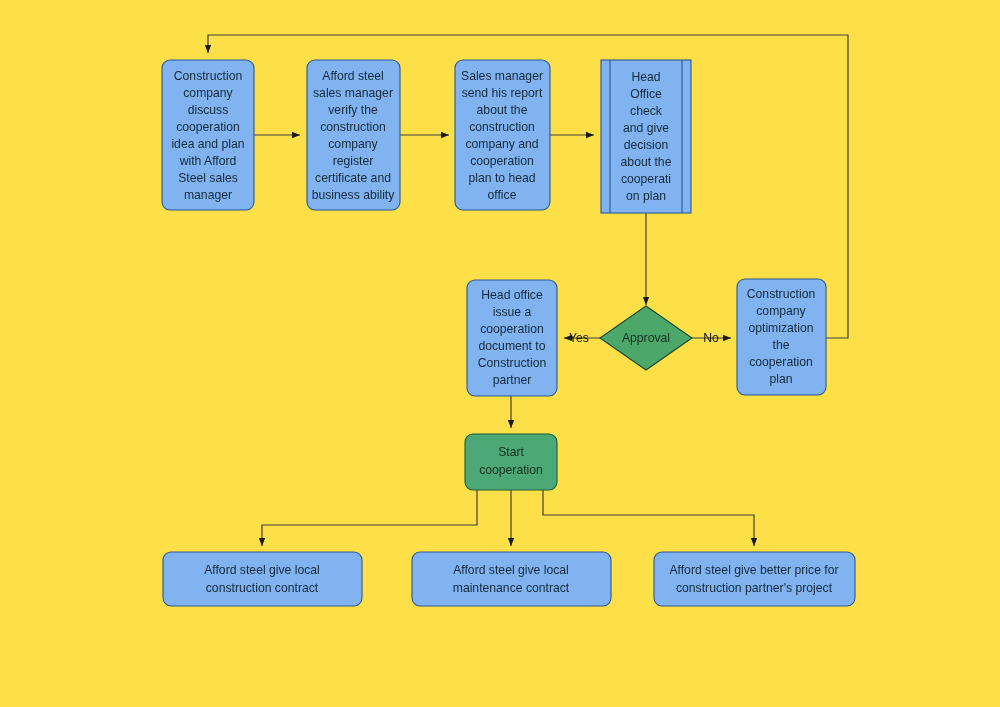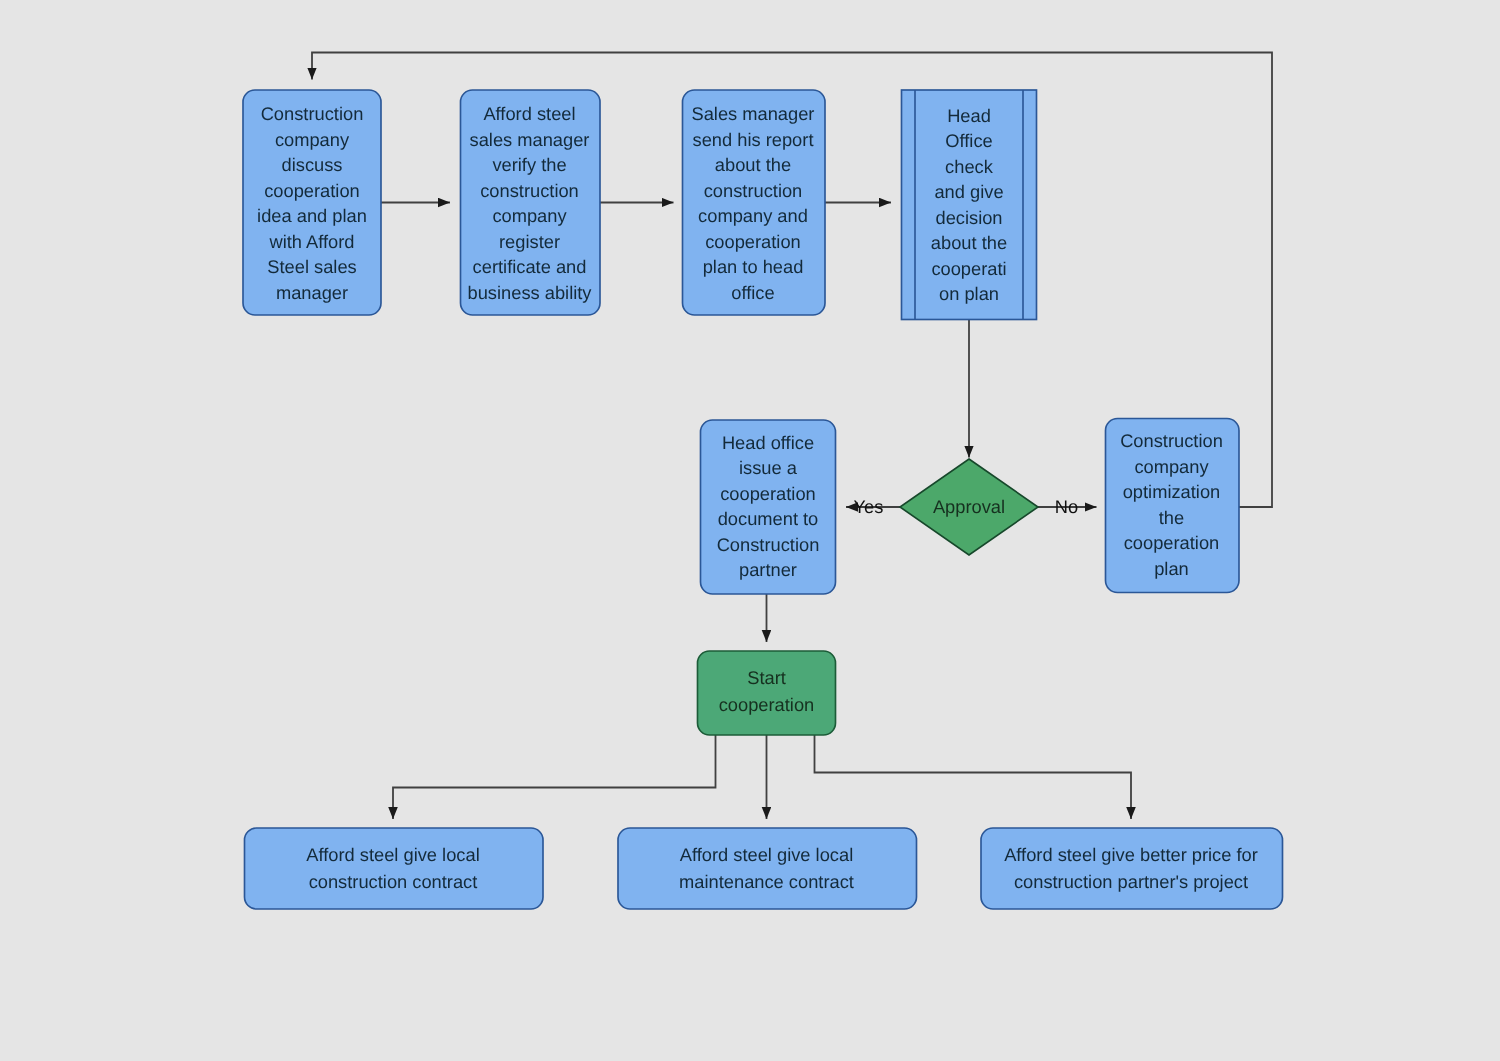--- a/index.html
+++ b/index.html
@@ -11,21 +11,21 @@
   body {
     width: 1000px;
     height: 707px;
     font-family: "Liberation Sans", sans-serif;
     overflow: hidden;
   }
   #flow-root {
     position: relative;
     width: 1000px;
     height: 707px;
-    background: #e5e5e5;
+    background: #fde047;
   }
   svg#flow-svg {
     position: absolute;
     left: 0;
     top: 0;
     width: 1000px;
     height: 707px;
     display: block;
   }
   .node-shape {

